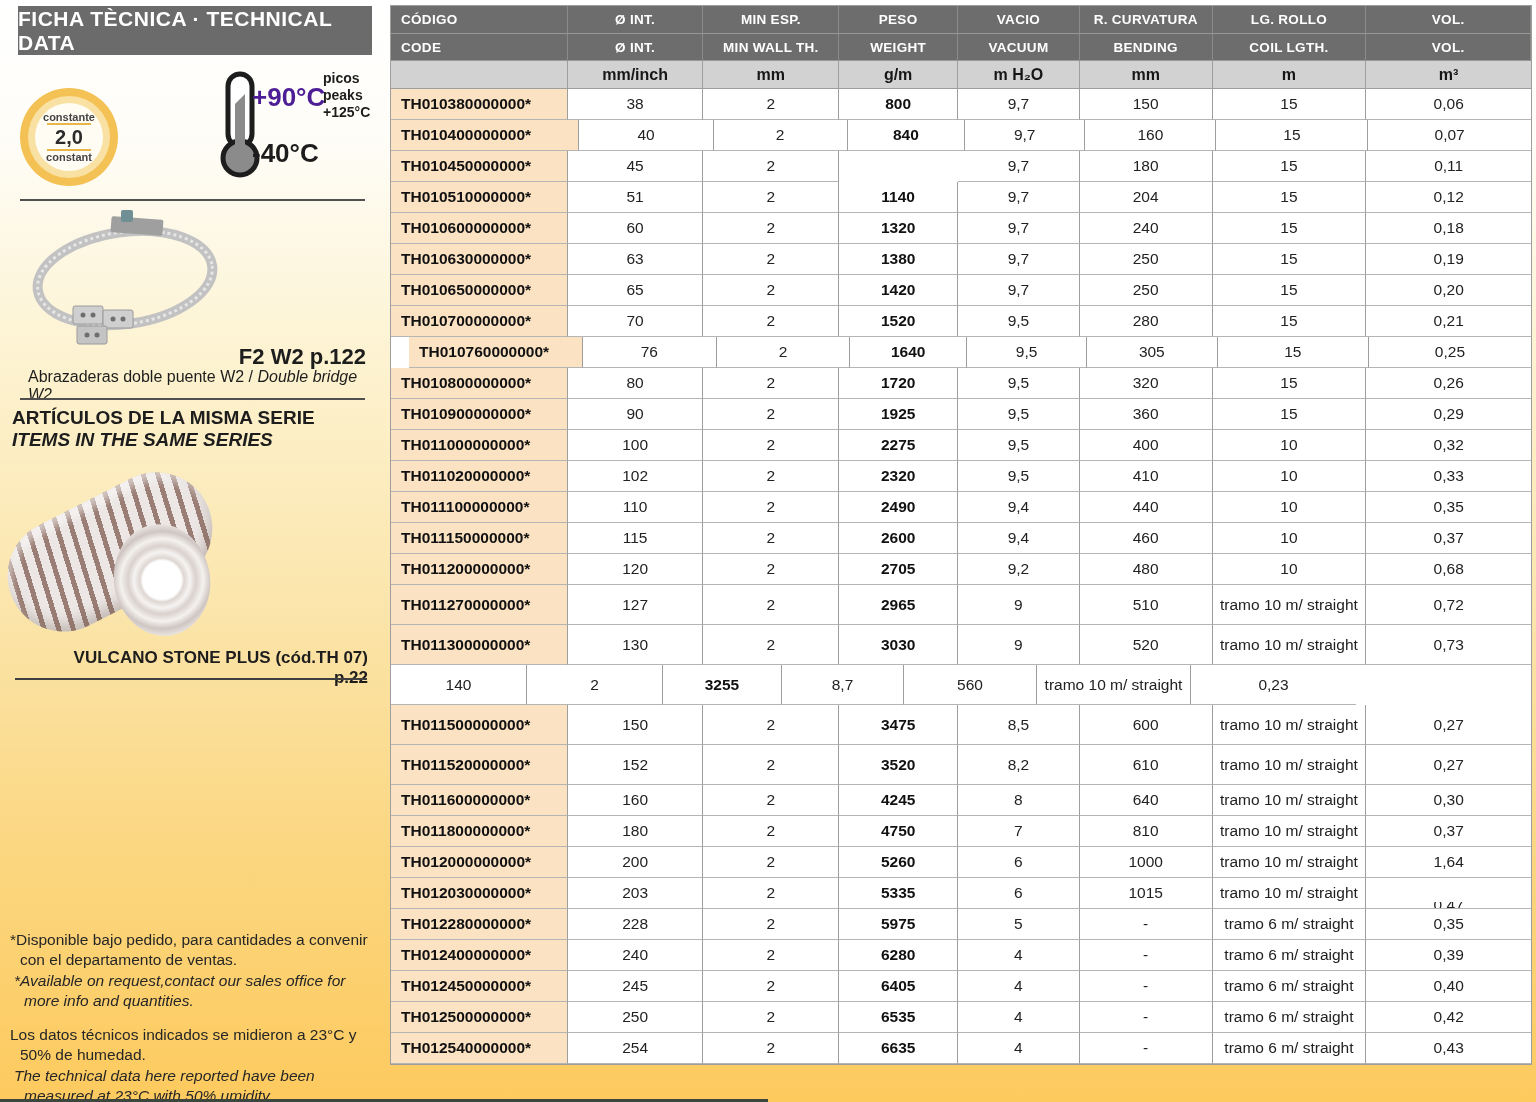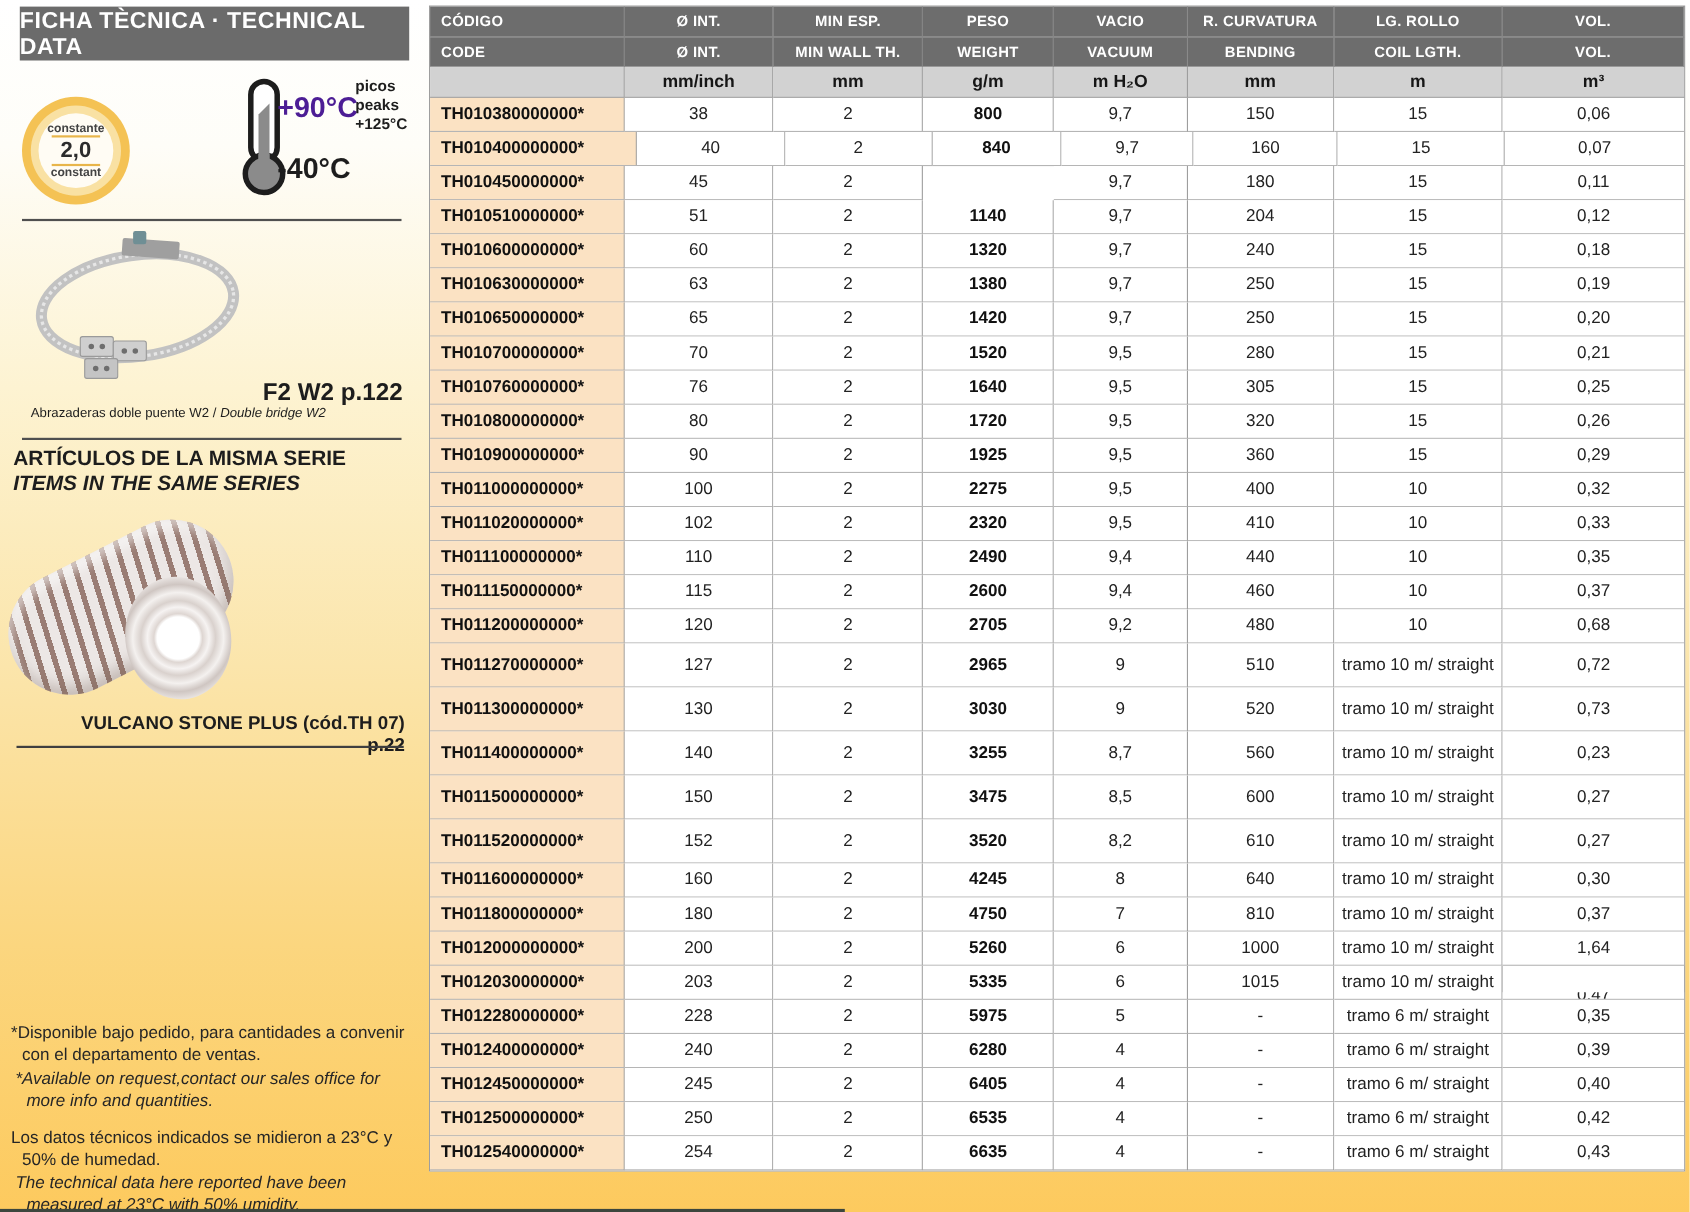--- a/index.html
+++ b/index.html
@@ -19,21 +19,21 @@
   .badge-top{font-size:11px;font-weight:bold;color:#444;}
   .badge-val{font-size:20px;font-weight:bold;color:#2c2c2c;border-top:2px solid #e8b54a;border-bottom:2px solid #e8b54a;padding:0 8px;line-height:24px;}
   .badge-bot{font-size:11px;font-weight:bold;color:#444;}
   .thermo{left:214px;top:70px;}
   .t-high{left:252px;top:82px;font-size:26px;font-weight:bold;color:#4c1d95;}
   .t-peaks{left:323px;top:70px;font-size:14px;font-weight:bold;color:#1d1d1d;line-height:17px;}
   .t-low{left:252px;top:138px;font-size:26px;font-weight:bold;color:#1d1d1d;}
   .divider{height:2px;background:#4f4f4f;}
   .clamp{left:25px;top:210px;}
   .clamp-ref{left:140px;top:344px;width:226px;text-align:right;font-size:22px;font-weight:bold;color:#1d1d1d;}
-  .clamp-cap{left:28px;top:368px;width:344px;font-size:12px;color:#1d1d1d;}
+  .clamp-cap{left:28px;top:368px;width:344px;font-size:16px;color:#1d1d1d;}
   .series{left:12px;top:407px;font-size:19px;font-weight:bold;color:#1d1d1d;line-height:22px;}
   .series .it{font-style:italic;}
   .hose{left:8px;top:468px;width:210px;height:180px;}
   .hose-body{position:absolute;left:-6px;top:28px;width:216px;height:112px;border-radius:56px;
     transform:rotate(-27deg);
     background:repeating-linear-gradient(100deg,#9a7d74 0 5px,#ece7e5 5px 14px);
     box-shadow:inset 0 -8px 14px rgba(120,100,90,.35), inset 0 8px 10px rgba(255,255,255,.6);}
   .hose-end{position:absolute;left:106px;top:56px;width:96px;height:112px;border-radius:50%;
     transform:rotate(-10deg);
     background:radial-gradient(circle at 50% 50%, #ffffff 0 26%, #ded6d2 30%, #f6f3f2 38%, #d9d1cd 46%, #f4f1ef 56%, #cfc6c2 66%, #efebe9 78%, #b9aaa4 92%, #e4ddd9 100%);}
@@ -242,21 +242,21 @@
       <div class="tcell code" style="width: 177px;">TH010700000000*</div>
       <div class="tcell val" style="width: 136px;">70</div>
       <div class="tcell val" style="width: 136px;">2</div>
       <div class="tcell val peso" style="width: 119px;">1520</div>
       <div class="tcell val" style="width: 122px;">9,5</div>
       <div class="tcell val" style="width: 133px;">280</div>
       <div class="tcell val" style="width: 154px;">15</div>
       <div class="tcell val" style="width: 165px;">0,21</div>
     </div>
     <div class="trow drow" style="height: 31px;">
-      <div class="tcell code" style="width: 177px;">TH010760000000*</div>
+      <div class="tcell code" style="width: 177px; margin-left: 18px;">TH010760000000*</div>
       <div class="tcell val" style="width: 136px;">76</div>
       <div class="tcell val" style="width: 136px;">2</div>
       <div class="tcell val peso" style="width: 119px;">1640</div>
       <div class="tcell val" style="width: 122px;">9,5</div>
       <div class="tcell val" style="width: 133px;">305</div>
       <div class="tcell val" style="width: 154px;">15</div>
       <div class="tcell val" style="width: 165px;">0,25</div>
     </div>
     <div class="trow drow" style="height: 31px;">
       <div class="tcell code" style="width: 177px;">TH010800000000*</div>
@@ -342,21 +342,20 @@
       <div class="tcell code" style="width: 177px;">TH011300000000*</div>
       <div class="tcell val" style="width: 136px;">130</div>
       <div class="tcell val" style="width: 136px;">2</div>
       <div class="tcell val peso" style="width: 119px;">3030</div>
       <div class="tcell val" style="width: 122px;">9</div>
       <div class="tcell val" style="width: 133px;">520</div>
       <div class="tcell val" style="width: 154px;">tramo 10 m/ straight</div>
       <div class="tcell val" style="width: 165px;">0,73</div>
     </div>
     <div class="trow drow" style="height: 40px;">
-      <div class="tcell code" style="width: 177px;">TH011400000000*</div>
       <div class="tcell val" style="width: 136px;">140</div>
       <div class="tcell val" style="width: 136px;">2</div>
       <div class="tcell val peso" style="width: 119px;">3255</div>
       <div class="tcell val" style="width: 122px;">8,7</div>
       <div class="tcell val" style="width: 133px;">560</div>
       <div class="tcell val" style="width: 154px;">tramo 10 m/ straight</div>
       <div class="tcell val" style="width: 165px;">0,23</div>
     </div>
     <div class="trow drow" style="height: 40px;">
       <div class="tcell code" style="width: 177px;">TH011500000000*</div>

